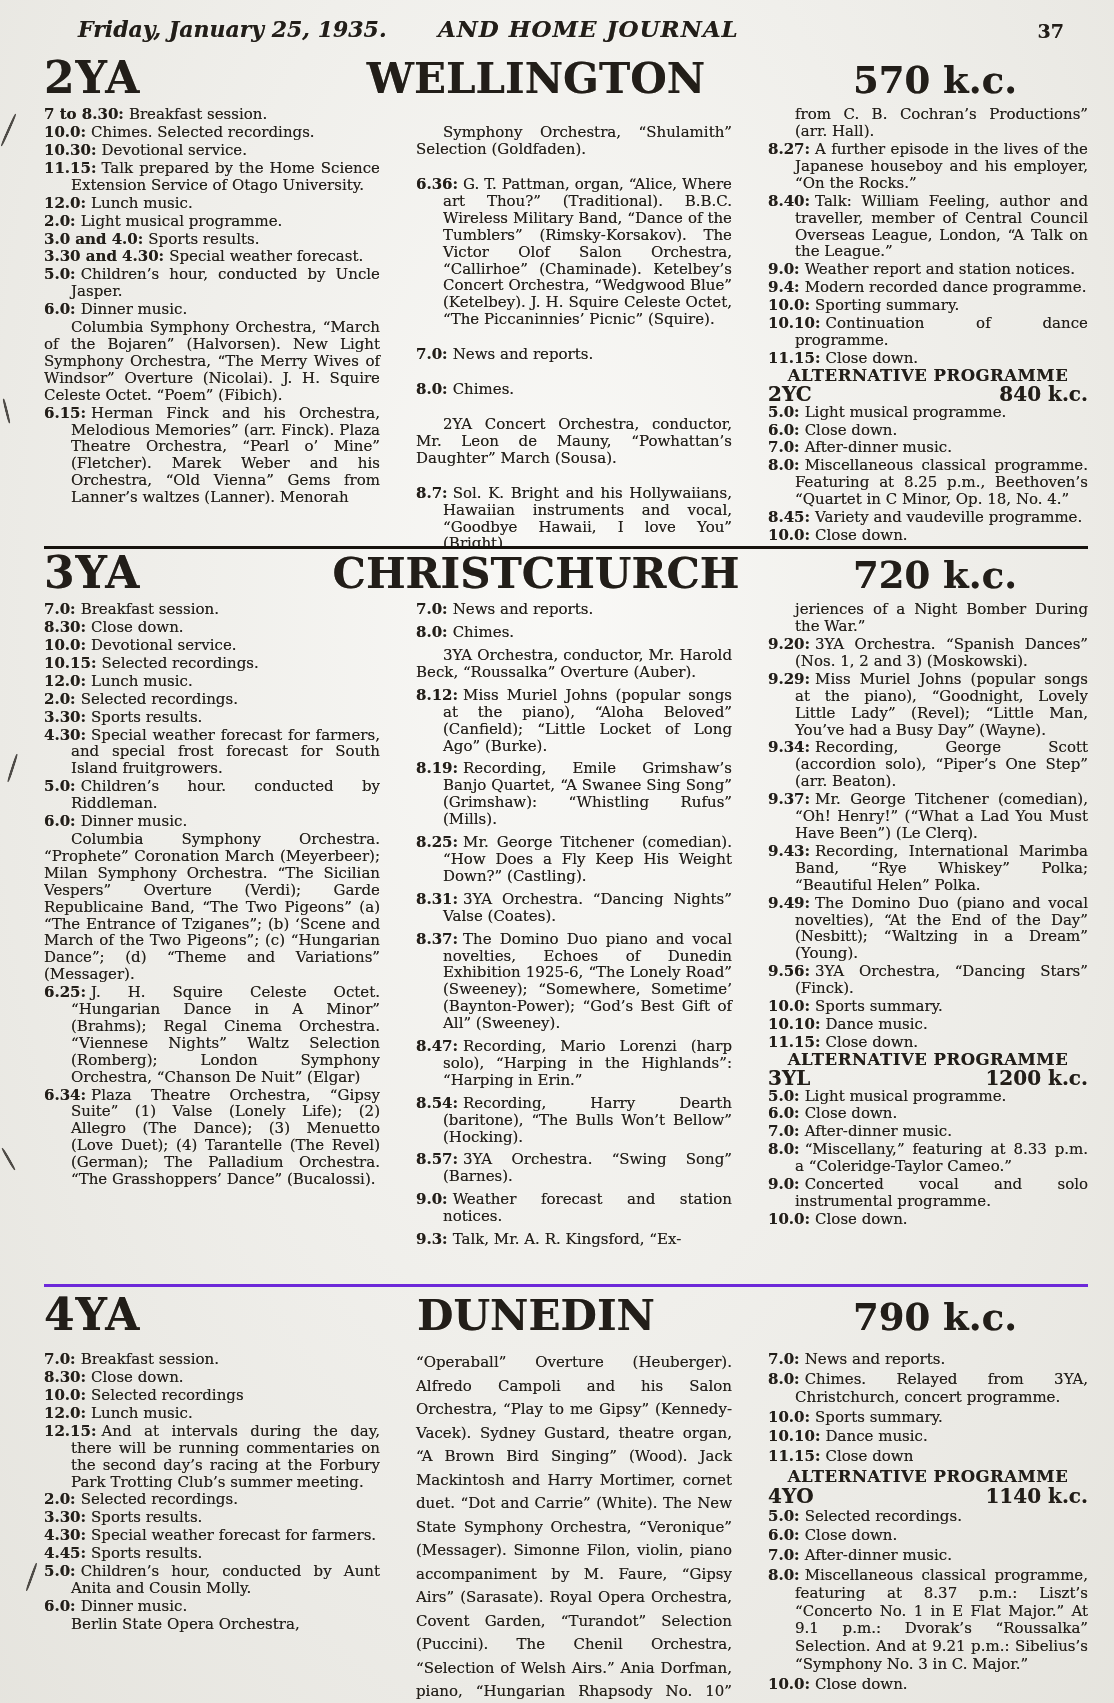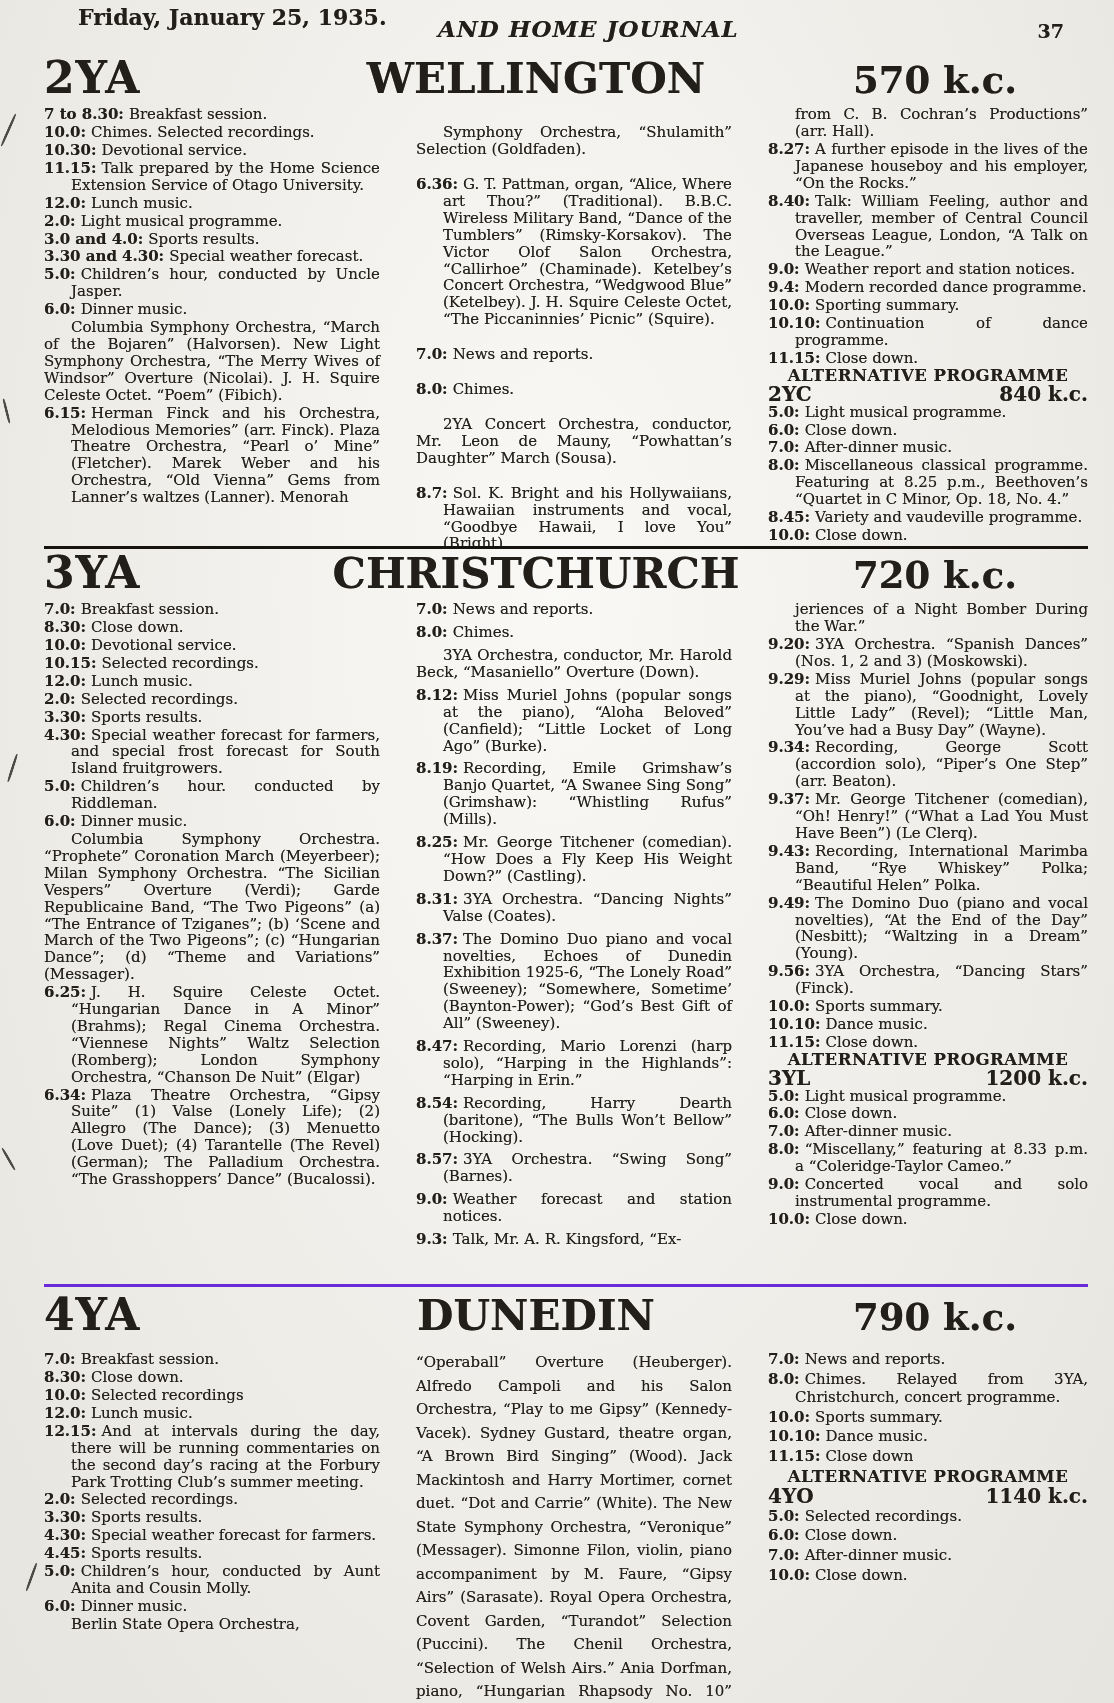--- a/index.html
+++ b/index.html
@@ -5,21 +5,21 @@
   html,body { margin:0; padding:0; }
   body {
     width:1114px; height:1703px; overflow:hidden; position:relative;
     background:#f2f1ec;
     background-image: radial-gradient(ellipse at 50% 35%, rgba(255,255,255,.55), rgba(120,115,100,.10));
     font-family:"DejaVu Serif","Liberation Serif",serif;
     color:#221e19;
     text-shadow:0 0 .5px rgba(35,28,20,.6);
   }
   .masthead { position:relative; height:54px; }
-  .m-date   { position:absolute; left:78px;  top:4px; font-weight:bold; font-size:22px; }
+  .m-date   { position:absolute; left:78px;  top:16px; font-style:italic; font-weight:bold; font-size:22px; }
   .m-journal{ position:absolute; left:438px; top:15px; font-style:italic; font-weight:bold; font-size:23px; letter-spacing:1px; }
   .m-page   { position:absolute; right:50px; top:20px; font-weight:bold; font-size:19px; }
 
   #sections { padding:0 26px 0 44px; }
   .station-section { box-sizing:border-box; overflow:hidden; }
   .s-2ya { height:492px; }
   .s-3ya { height:738px; border-top:3px solid #17130e; }
   .s-4ya { height:418px; border-top:3px solid #6d28d9; }
 
   .station-header { display:grid; grid-template-columns:175px 1fr 235px; align-items:baseline; margin:0 0 5px; padding-top:1px; }
@@ -135,21 +135,21 @@
           <p class="entry"><b class="t">4.30:</b>Special weather forecast for farmers, and special frost forecast for South Island fruitgrowers.</p>
           <p class="entry"><b class="t">5.0:</b>Children’s hour. conducted by Riddleman.</p>
           <p class="entry"><b class="t">6.0:</b>Dinner music.</p>
           <p class="para">Columbia Symphony Orchestra. “Prophete” Coronation March (Meyerbeer); Milan Symphony Orchestra. “The Sicilian Vespers” Overture (Verdi); Garde Republicaine Band, “The Two Pigeons” (a) “The Entrance of Tziganes”; (b) ‘Scene and March of the Two Pigeons”; (c) “Hungarian Dance”; (d) “Theme and Variations” (Messager).</p>
           <p class="entry"><b class="t">6.25:</b>J. H. Squire Celeste Octet. “Hungarian Dance in A Minor” (Brahms); Regal Cinema Orchestra. “Viennese Nights” Waltz Selection (Romberg); London Symphony Orchestra, “Chanson De Nuit” (Elgar)</p>
           <p class="entry"><b class="t">6.34:</b>Plaza Theatre Orchestra, “Gipsy Suite” (1) Valse (Lonely Life); (2) Allegro (The Dance); (3) Menuetto (Love Duet); (4) Tarantelle (The Revel) (German); The Palladium Orchestra. “The Grasshoppers’ Dance” (Bucalossi).</p>
         </div>
         <div class="col">
           <p class="entry"><b class="t">7.0:</b>News and reports.</p>
           <p class="entry"><b class="t">8.0:</b>Chimes.</p>
-          <p class="para">3YA Orchestra, conductor, Mr. Harold Beck, “Masaniello” Overture (Down).</p>
+          <p class="para">3YA Orchestra, conductor, Mr. Harold Beck, “Roussalka” Overture (Auber).</p>
           <p class="entry"><b class="t">8.12:</b>Miss Muriel Johns (popular songs at the piano), “Aloha Beloved” (Canfield); “Little Locket of Long Ago” (Burke).</p>
           <p class="entry"><b class="t">8.19:</b>Recording, Emile Grimshaw’s Banjo Quartet, “A Swanee Sing Song” (Grimshaw): “Whistling Rufus” (Mills).</p>
           <p class="entry"><b class="t">8.25:</b>Mr. George Titchener (comedian). “How Does a Fly Keep His Weight Down?” (Castling).</p>
           <p class="entry"><b class="t">8.31:</b>3YA Orchestra. “Dancing Nights” Valse (Coates).</p>
           <p class="entry"><b class="t">8.37:</b>The Domino Duo piano and vocal novelties, Echoes of Dunedin Exhibition 1925-6, “The Lonely Road” (Sweeney); “Somewhere, Sometime’ (Baynton-Power); “God’s Best Gift of All” (Sweeney).</p>
           <p class="entry"><b class="t">8.47:</b>Recording, Mario Lorenzi (harp solo), “Harping in the Highlands”: “Harping in Erin.”</p>
           <p class="entry"><b class="t">8.54:</b>Recording, Harry Dearth (baritone), “The Bulls Won’t Bellow” (Hocking).</p>
           <p class="entry"><b class="t">8.57:</b>3YA Orchestra. “Swing Song” (Barnes).</p>
           <p class="entry"><b class="t">9.0:</b>Weather forecast and station notices.</p>
           <p class="entry"><b class="t">9.3:</b>Talk, Mr. A. R. Kingsford, “Ex-</p>
@@ -211,20 +211,21 @@
           <p class="entry"><b class="t">10.10:</b>Dance music.</p>
           <p class="entry"><b class="t">11.15:</b>Close down</p>
           <p class="subhead">ALTERNATIVE PROGRAMME</p>
           <p class="alt-line">
             <span>4YO</span>
             <span>1140 k.c.</span>
           </p>
           <p class="entry"><b class="t">5.0:</b>Selected recordings.</p>
           <p class="entry"><b class="t">6.0:</b>Close down.</p>
           <p class="entry"><b class="t">7.0:</b>After-dinner music.</p>
+          <p class="entry"><b class="t">8.0:</b>Miscellaneous classical programme, featuring at 8.37 p.m.: Liszt’s “Concerto No. 1 in E Flat Major.” At 9.1 p.m.: Dvorak’s “Roussalka” Selection. And at 9.21 p.m.: Sibelius’s “Symphony No. 3 in C. Major.”</p>
           <p class="entry"><b class="t">10.0:</b>Close down.</p>
         </div>
       </div>
     </section>
   </div>
 
 <div class="pen" id="pen1"></div>
 <div class="pen" id="pen2"></div>
 <div class="pen" id="pen3"></div>
 <div class="pen" id="pen4"></div>

